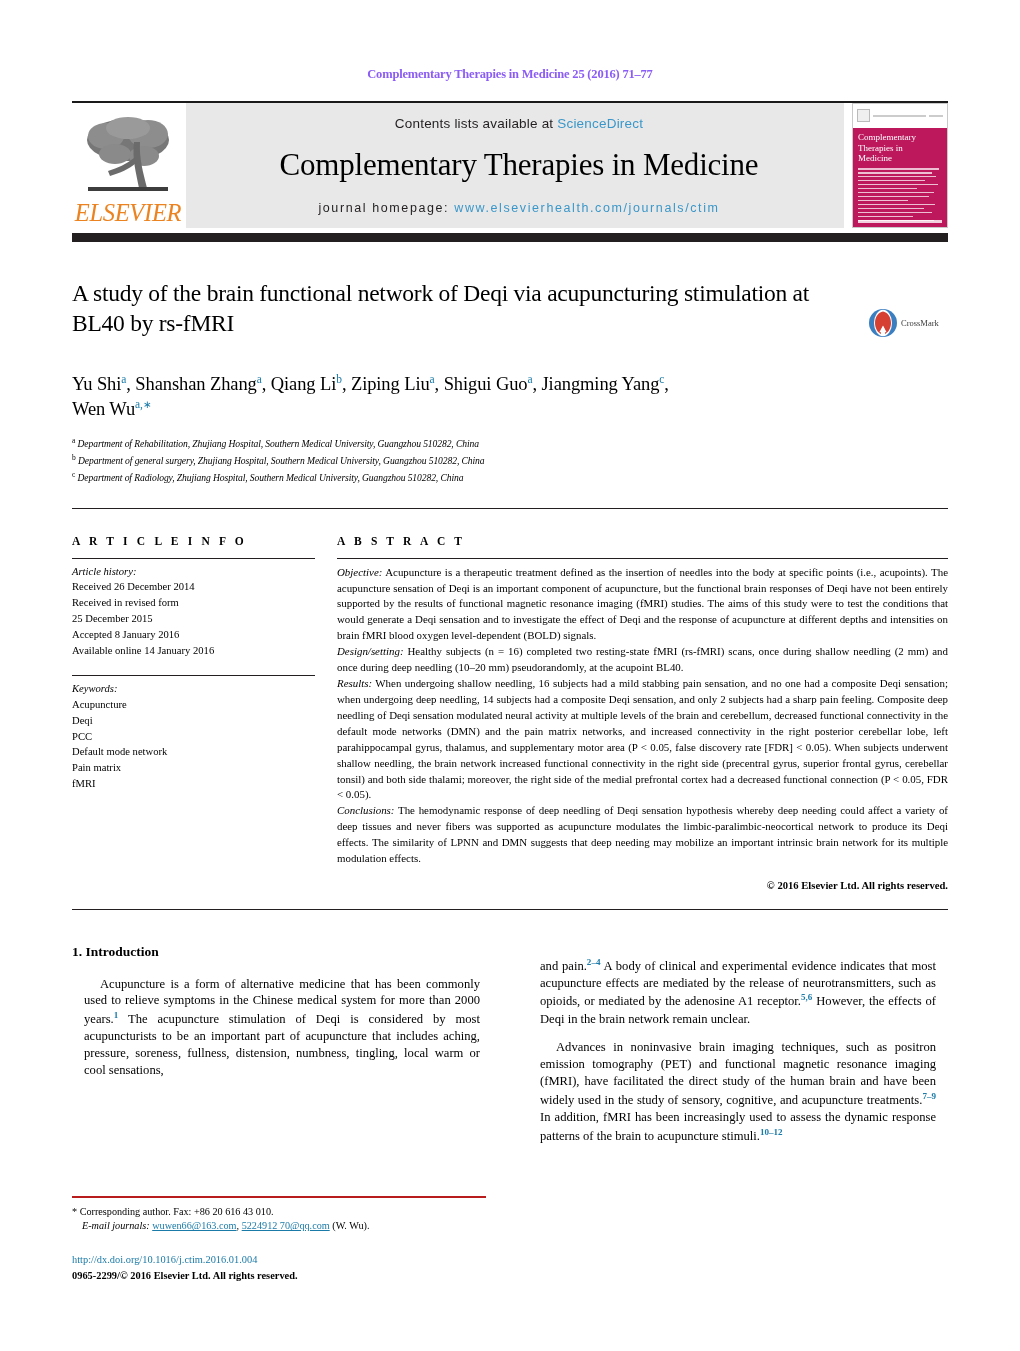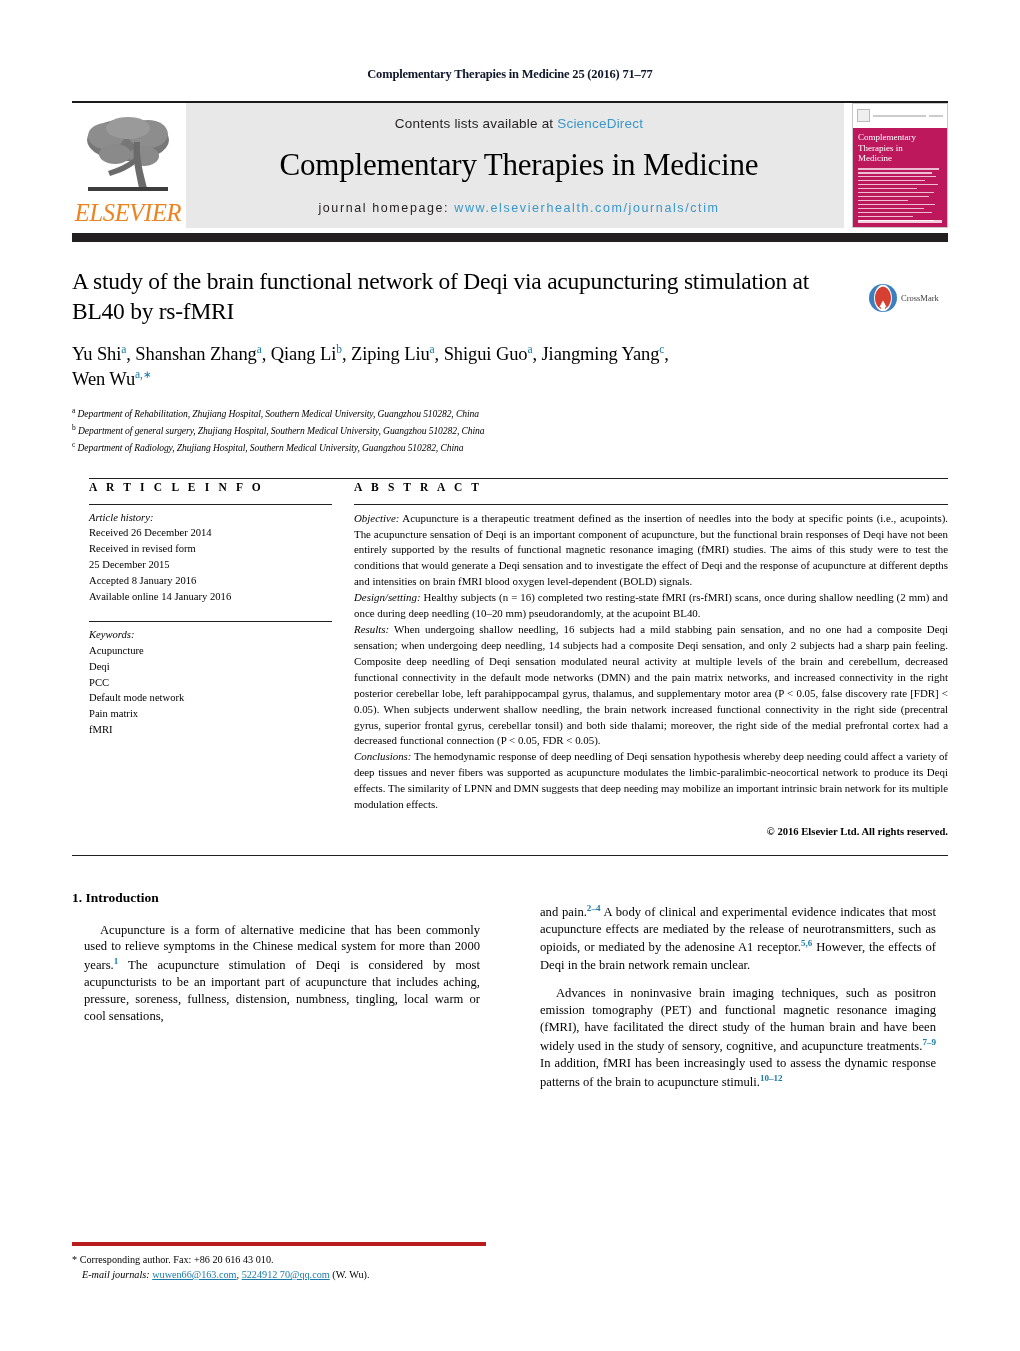--- a/index.html
+++ b/index.html
@@ -19,21 +19,21 @@
     position: relative;
     width: 1020px;
     height: 1351px;
     box-sizing: border-box;
     padding: 0 72px;
   }
 
   
   .running-head {
     text-align: center;
-    color: #0f172a;
+    color: #8b5cf6;
     font-family: "Liberation Serif", serif;
     font-weight: bold;
     font-size: 12.5px;
     letter-spacing: -0.2px;
     padding-top: 68px;
     line-height: 1;
   }
 
   
   .masthead {
@@ -143,22 +143,22 @@
   }
   .black-bar {
     height: 9px;
     background: #231f20;
     margin-top: 5px;
   }
 
   
   .title-row {
     display: flex;
-    margin-top: 24px;
-    align-items: center;
+    margin-top: 36px;
+    align-items: flex-end;
   }
   .title-col { flex: 1 1 auto; padding-right: 14px; }
   h1.paper-title {
     font-family: "Liberation Serif", serif;
     font-size: 23.5px;
     font-weight: normal;
     line-height: 1.28;
     margin: 0;
     letter-spacing: -0.25px;
   }
@@ -173,41 +173,40 @@
   .crossmark-label {
     font-family: "Liberation Serif", serif;
     font-size: 8.5px;
     color: #3b3b3b;
   }
 
   .authors {
     font-family: "Liberation Serif", serif;
     font-size: 18.5px;
     line-height: 1.36;
-    margin-top: 16px;
+    margin-top: 34px;
     letter-spacing: -0.1px;
   }
   .authors sup { color: #1a7aa8; font-size: 0.62em; }
   .affils { margin-top: 13px; }
   .affils div {
     font-family: "Liberation Serif", serif;
     font-style: italic;
     font-size: 9.6px;
     line-height: 1.52;
     letter-spacing: -0.1px;
   }
   .affils sup { font-style: normal; font-size: 0.78em; }
 
   
   .info-abstract {
     margin-top: 22px;
     border-top: 1.6px solid #231f20;
-    padding-top: 2px;
-    display: flex;
-    margin-left: 17px;
+    padding-top: 26px;
+    display: flex;
   }
   .col-info { flex: 0 0 265px; width: 265px; padding-right: 22px; box-sizing: border-box; }
   .col-abstract { flex: 1 1 auto; }
   .sec-head {
     font-family: "Liberation Serif", serif;
     font-weight: bold;
     font-size: 11.5px;
     letter-spacing: 3.2px;
     margin-bottom: 11px;
   }
@@ -268,21 +267,21 @@
   .body-cols p + p { text-indent: 16px; }
   .body-cols p.indent { text-indent: 16px; }
   .ref { color: #1a7aa8; font-weight: bold; font-size: 0.72em; vertical-align: super; }
 
   
   .footnote {
     position: absolute;
     left: 72px;
     width: 414px;
     bottom: 68px;
-    border-top: 4px solid #b91c1c;
+    border-top: 2px solid #b91c1c;
     padding-top: 7px;
   }
   .footnote .fn-line {
     font-family: "Liberation Serif", serif;
     font-size: 10.2px;
     line-height: 1.46;
   }
   .footnote .fn-line.first { padding-left: 10px; text-indent: -10px; }
   .footnote .em { font-style: italic; }
   .link { color: #1a7aa8; text-decoration: underline; }
@@ -444,15 +443,19 @@
   </div>
 
   <div class="footnote">
     <div class="fn-line first">
       <span>*</span><span> Corresponding author. Fax: +86 20 616 43 010.</span>
     </div>
     <div class="fn-line" style="padding-left:10px">
       <span class="em">E-mail journals:</span>
       <span class="link">wuwen66@163.com</span><span>, </span><span class="link">5224912 70@qq.com</span><span> (W. Wu).</span>
     </div>
+    <div class="doi-block">
+      <div class="doi">http://dx.doi.org/10.1016/j.ctim.2016.01.004</div>
+      <div class="issn">0965-2299/© 2016 Elsevier Ltd. All rights reserved.</div>
+    </div>
   </div>
 
 </div>
 
 </body></html>

